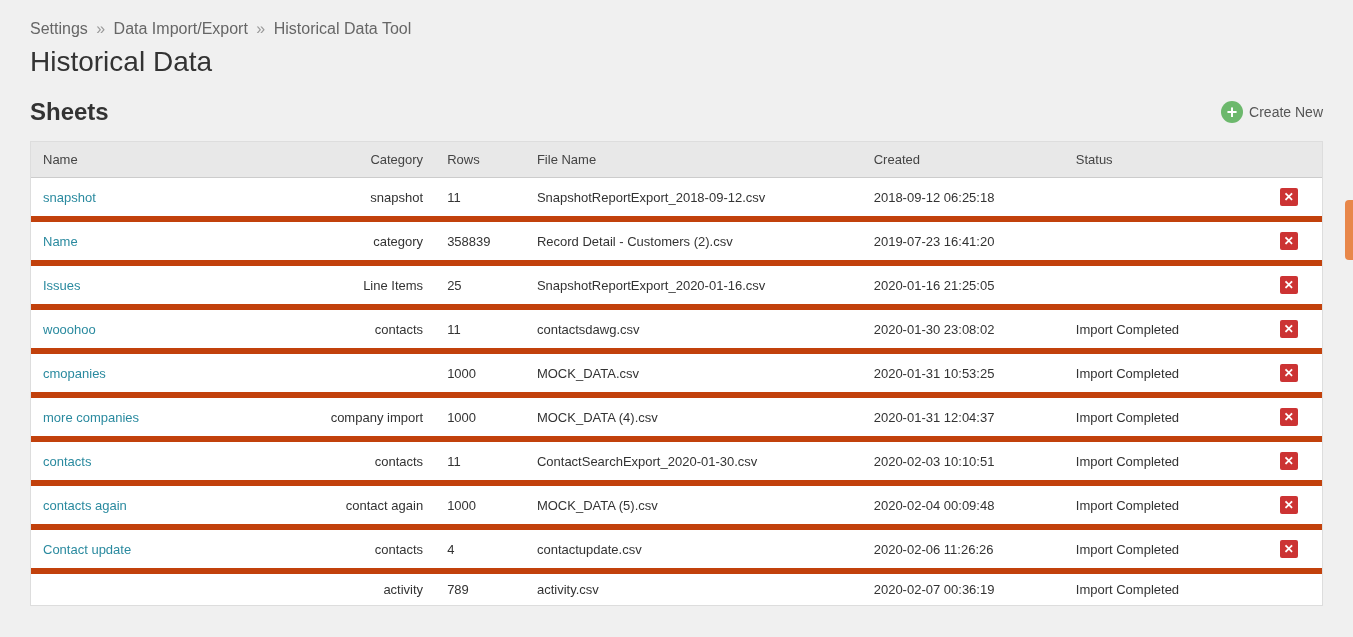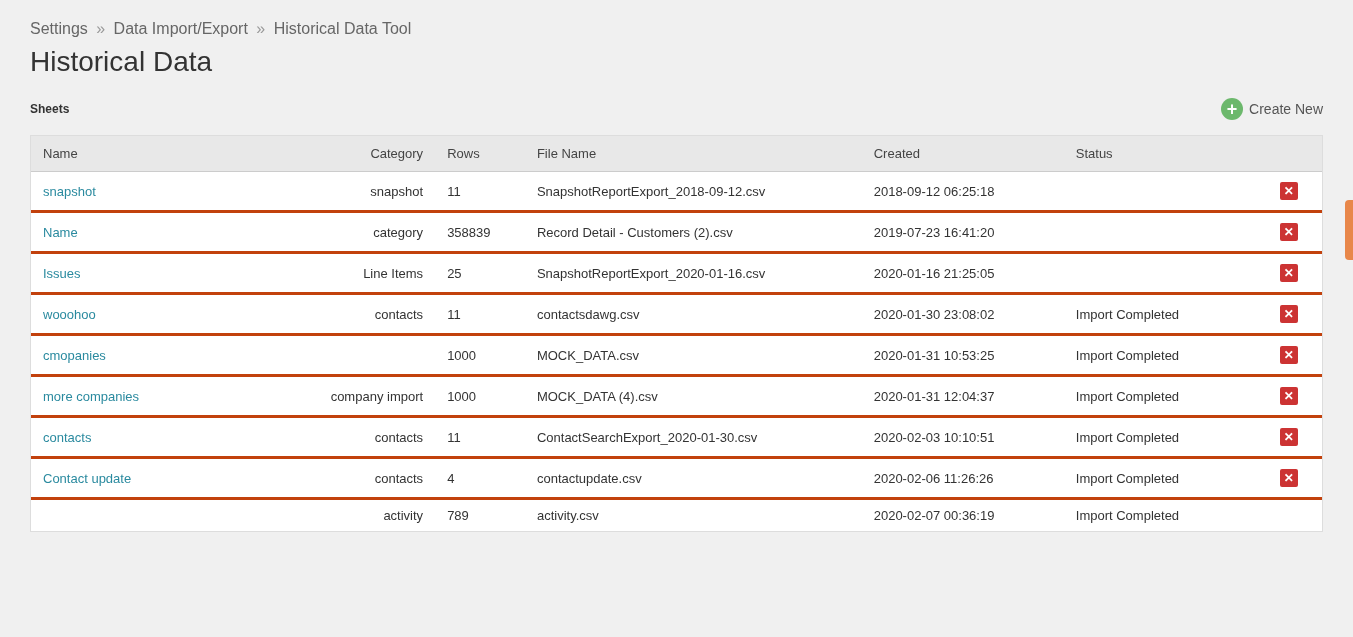--- a/index.html
+++ b/index.html
@@ -29,21 +29,21 @@
       color: #333;
       margin-bottom: 20px;
     }
     .sheets-header {
       display: flex;
       justify-content: space-between;
       align-items: center;
       margin-bottom: 15px;
     }
     .sheets-title {
-      font-size: 12px;
+      font-size: 24px;
       font-weight: bold;
       color: #333;
     }
     .create-new-btn {
       display: flex;
       align-items: center;
       gap: 6px;
       color: #555;
       cursor: pointer;
       font-size: 14px;
@@ -77,21 +77,21 @@
     }
     thead th {
       padding: 10px 12px;
       text-align: left;
       font-weight: normal;
       color: #444;
       font-size: 13px;
       border-bottom: 1px solid #ccc;
     }
     tbody tr {
-      border-bottom: 3px solid #c2410c;
+      border-bottom: 6px solid #c2410c;
     }
     tbody tr:last-child {
       border-bottom: none;
     }
     tbody td {
       padding: 8px 12px;
       font-size: 13px;
       color: #333;
     }
     tbody td.name-cell a {
@@ -253,20 +253,33 @@
             <td class="col-filename">ContactSearchExport_2020-01-30.csv</td>
             <td class="col-created">2020-02-03 10:10:51</td>
             <td class="col-status">Import Completed</td>
             <td class="col-action">
               <button class="delete-btn">
                 <span class="delete-icon">✕</span>
               </button>
             </td>
           </tr>
           <tr>
+            <td class="name-cell col-name"><a href="#">contacts again</a></td>
+            <td class="col-category">contact again</td>
+            <td class="col-rows">1000</td>
+            <td class="col-filename">MOCK_DATA (5).csv</td>
+            <td class="col-created">2020-02-04 00:09:48</td>
+            <td class="col-status">Import Completed</td>
+            <td class="col-action">
+              <button class="delete-btn">
+                <span class="delete-icon">✕</span>
+              </button>
+            </td>
+          </tr>
+          <tr>
             <td class="name-cell col-name"><a href="#">Contact update</a></td>
             <td class="col-category">contacts</td>
             <td class="col-rows">4</td>
             <td class="col-filename">contactupdate.csv</td>
             <td class="col-created">2020-02-06 11:26:26</td>
             <td class="col-status">Import Completed</td>
             <td class="col-action">
               <button class="delete-btn">
                 <span class="delete-icon">✕</span>
               </button>

